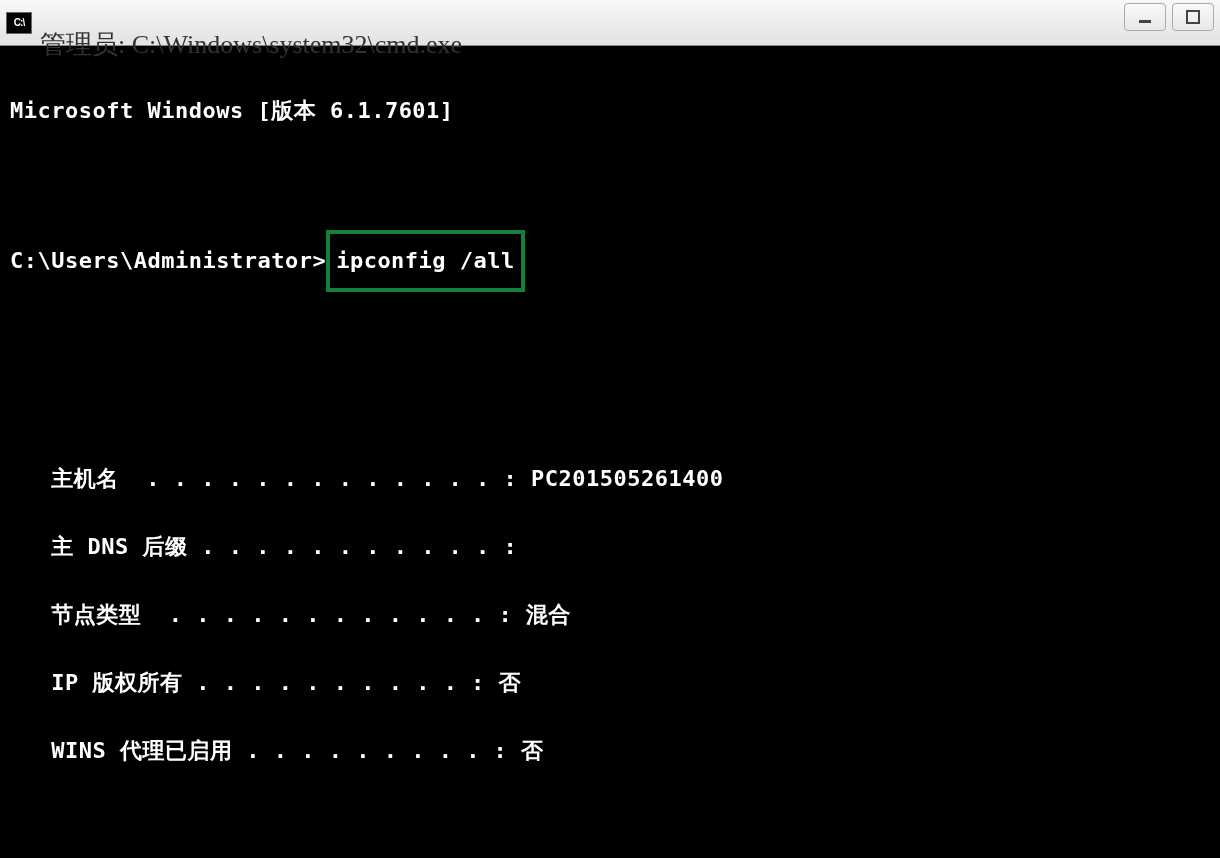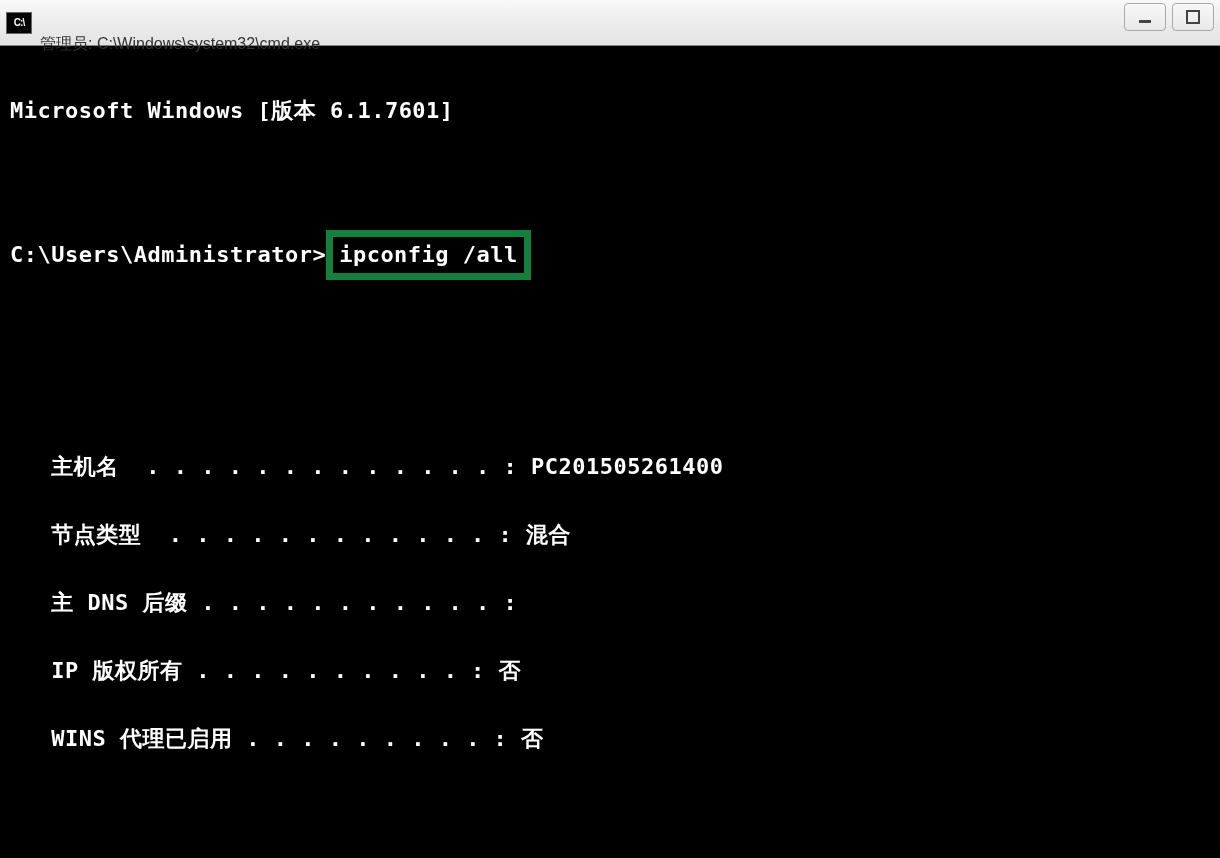--- a/index.html
+++ b/index.html
@@ -29,22 +29,22 @@
       font-size: 10px;
       font-weight: bold;
       display: flex;
       align-items: center;
       justify-content: center;
       font-family: Arial, sans-serif;
       letter-spacing: -1px;
     }
     .titlebar-text {
       color: #333;
-      font-size: 16px;
-      font-family: Liberation Sans, sans-serif;
+      font-size: 26px;
+      font-family: Liberation Serif, serif;
       margin-top: 43px;
     }
     .win-controls {
       position: absolute;
       right: 6px;
       top: 3px;
       display: flex;
       gap: 6px;
     }
     .win-btn {
@@ -63,22 +63,22 @@
       background: #000;
       color: #fff;
       font-size: 22px;
       line-height: 34px;
       padding: 14px 10px;
       font-weight: bold;
       letter-spacing: 0.5px;
       white-space: pre;
     }
     .cmd-highlight {
-      border: 7px solid #15803d;
-      padding: 0px 6px;
+      border: 4px solid #15803d;
+      padding: 9px 6px;
       display: inline-block;
       line-height: 36px;
     }
   </style>
 </head>
 <body>
 
 <div class="titlebar">
   <div class="app-icon">C:\</div>
   <div class="titlebar-text">管理员: C:\Windows\system32\cmd.exe</div>
@@ -96,22 +96,22 @@
   </div>
 </div>
 
 <div class="terminal">
 <div>Microsoft Windows [版本 6.1.7601]</div>
 <div>&nbsp;</div>
 <div><span>C:\Users\Administrator&gt;</span><span class="cmd-highlight">ipconfig /all</span></div>
 <div>&nbsp;</div>
 <div>&nbsp;</div>
 <div>   主机名  . . . . . . . . . . . . . : PC201505261400</div>
+<div>   主 DNS 后缀 . . . . . . . . . . . :</div>
 <div>   节点类型  . . . . . . . . . . . . : 混合</div>
-<div>   主 DNS 后缀 . . . . . . . . . . . :</div>
 <div>   IP 版权所有 . . . . . . . . . . : 否</div>
 <div>   WINS 代理已启用 . . . . . . . . . : 否</div>
 
 
 
 
 
 
 
 

